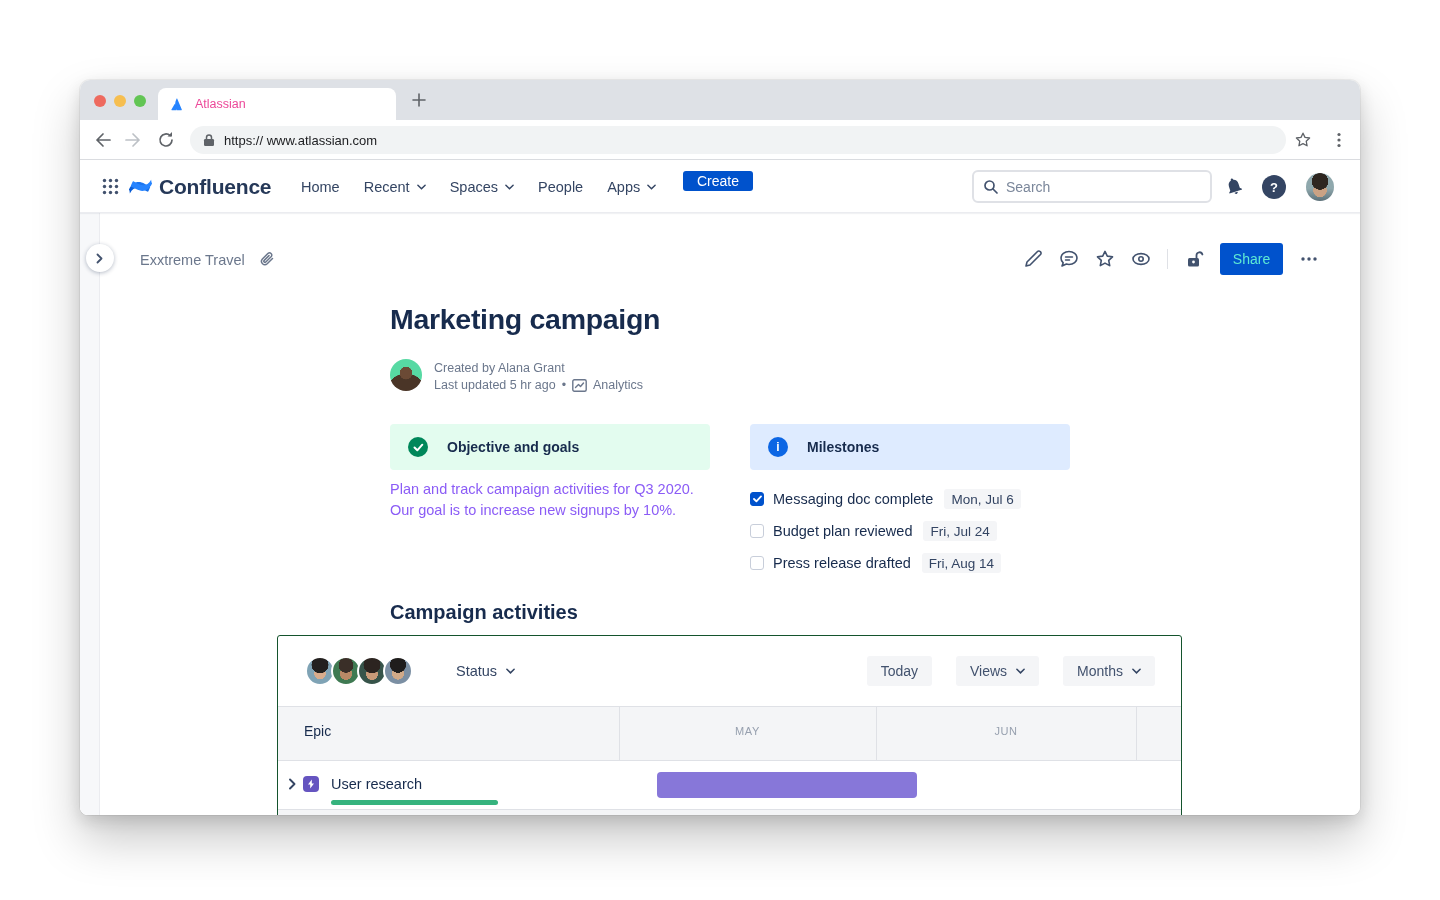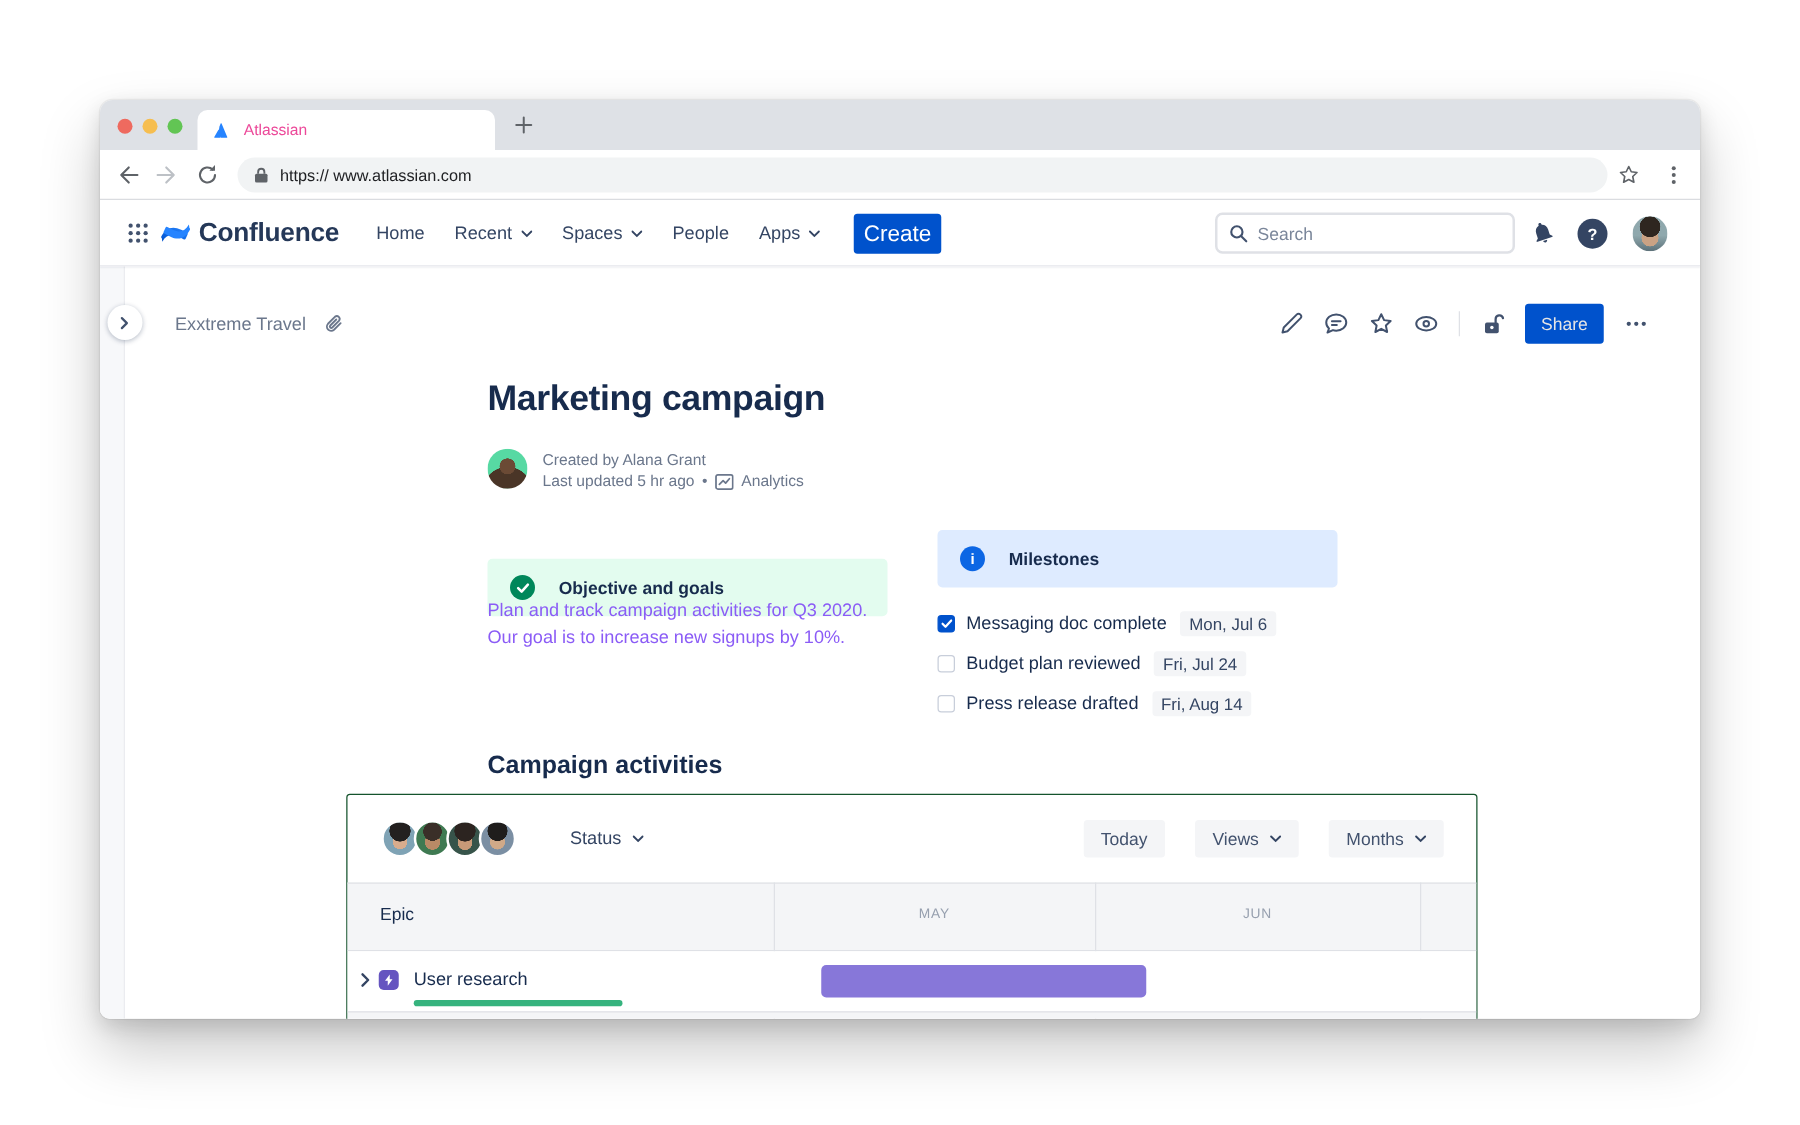--- a/index.html
+++ b/index.html
@@ -25,22 +25,22 @@
 
   
   .appheader { height:53px; background:#fff; position:relative; border-bottom:1px solid #EBECF0;
     box-shadow:0 1px 1px rgba(9,30,66,.06); z-index:5; }
   .gridicon { position:absolute; left:22px; top:18px; width:17px; height:17px; color:#42526E; }
   .logo-mark { position:absolute; left:48px; top:14px; width:25px; height:25px; }
   .wordmark { position:absolute; left:79px; top:15px; font-size:21px; font-weight:600; color:#253858; letter-spacing:-0.2px; }
   .mainnav { position:absolute; left:221px; top:0; height:53px; display:flex; align-items:center; gap:24px; }
   .nav-item { font-size:14.5px; color:#344563; display:flex; align-items:center; gap:7px; cursor:pointer; }
   .chev { width:9px; height:6px; color:#344563; }
-  .create-btn { position:absolute; left:603px; top:11px; width:70px; height:32px; background:#0052CC; color:#fff;
-    border:none; border-radius:3px; font-size:18px; font-family:inherit; display:flex; align-items:center; justify-content:center; }
+  .create-btn { position:absolute; left:603px; top:11px; width:70px; height:20px; background:#0052CC; color:#fff;
+    border:none; border-radius:3px; font-size:14px; font-family:inherit; display:flex; align-items:center; justify-content:center; }
   .searchbox { position:absolute; left:892px; top:10px; width:240px; height:33px; border:2px solid #DFE1E6;
     border-radius:6px; background:#fff; display:flex; align-items:center; padding:0 9px; gap:7px; }
   .searchbox input { border:none; outline:none; flex:1; font-size:14px; font-family:inherit; color:#737373; background:transparent; }
   .searchbox input::placeholder { color:#7A869A; }
   .hdr-ico { position:absolute; color:#344563; }
   .help-badge { position:absolute; left:1182px; top:15px; width:24px; height:24px; border-radius:50%;
     background:#344563; color:#fff; font-size:13px; font-weight:700; display:flex; align-items:center; justify-content:center; }
   .hdr-avatar { position:absolute; left:1226px; top:13px; width:28px; height:28px; border-radius:50%;
     background:
       radial-gradient(circle at 50% 30%, #2e2620 0 34%, transparent 35%),
@@ -50,36 +50,36 @@
   
   .content { position:relative; height:602px; background:#fff; }
   .rail { position:absolute; left:0; top:0; width:20px; height:100%; background:#F7F8FA; border-right:1px solid #EBECF0; }
   .expand-btn { position:absolute; left:6px; top:31px; width:28px; height:28px; border-radius:50%; background:#fff;
     box-shadow:0 1px 4px rgba(9,30,66,.3); display:flex; align-items:center; justify-content:center; color:#42526E; z-index:4; }
   .breadcrumb { position:absolute; left:60px; top:38px; display:flex; align-items:center; gap:14px;
     font-size:14.5px; color:#6B778C; }
   .page-actions { position:absolute; left:943px; top:30px; display:flex; align-items:center; gap:16px; color:#42526E; height:32px; }
   .pa-ico { width:20px; height:20px; }
   .pa-sep { width:1px; height:20px; background:#DFE1E6; }
-  .share-btn { height:32px; width:63px; background:#0052CC; color:#e5e5e5; border:none; border-radius:3px;
+  .share-btn { height:32px; width:63px; background:#0052CC; color:#5eead4; border:none; border-radius:3px;
     font-size:14px; font-family:inherit; }
 
   .page-title { position:absolute; left:310px; top:90px; font-size:28.5px; font-weight:600; color:#172B4D; letter-spacing:-0.3px; }
   .byline-avatar { position:absolute; left:310px; top:146px; width:32px; height:32px; border-radius:50%;
     background:
       radial-gradient(circle at 50% 44%, #6b4a35 0 26%, transparent 27%),
       radial-gradient(circle at 50% 108%, #4a3527 0 52%, transparent 53%),
       #57D9A3; }
   .byline { position:absolute; left:354px; top:147px; font-size:12.5px; color:#6B778C; line-height:17px; }
   .byline-row2 { display:flex; align-items:center; gap:6px; }
   .analytics-ico { width:15px; height:13px; color:#6B778C; }
 
   .panel { position:absolute; top:211px; width:320px; height:46px; border-radius:4px;
     display:flex; align-items:center; padding-left:18px; gap:19px; }
-  .panel-green { left:310px; background:#E3FCEF;margin-top:23px; }
+  .panel-green { left:310px; background:#E3FCEF; }
   .panel-blue { left:670px; background:#DEEBFF; }
   .panel-ico { width:20px; height:20px; border-radius:50%; display:flex; align-items:center; justify-content:center; flex:0 0 auto; }
   .panel-ico.green { background:#00875A; }
   .panel-ico.blue { background:#0C66E4; color:#fff; font-size:12px; font-weight:700; font-style:normal; }
   .panel-label { font-size:14px; font-weight:700; color:#172B4D; }
 
   .objective-text { position:absolute; left:310px; top:266px; width:340px; font-size:14.5px; color:#8b5cf6; line-height:21px; }
 
   .milestones { position:absolute; left:670px; top:270px; }
   .ms-row { height:32px; display:flex; align-items:center; }

